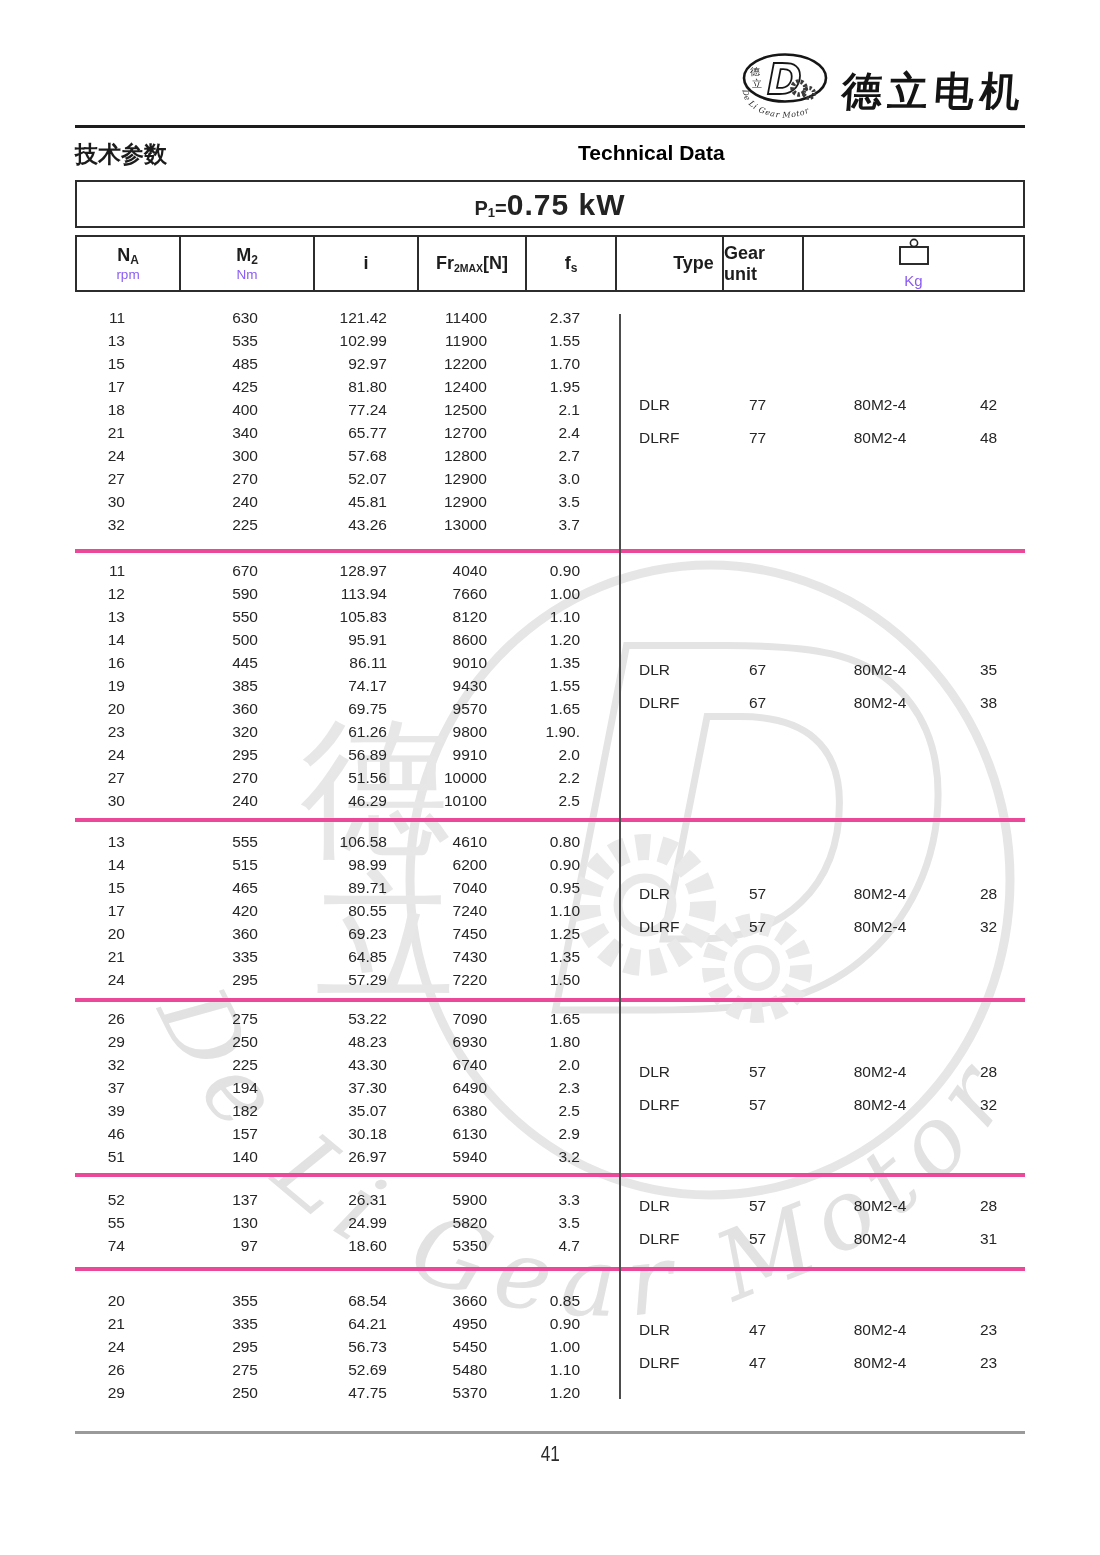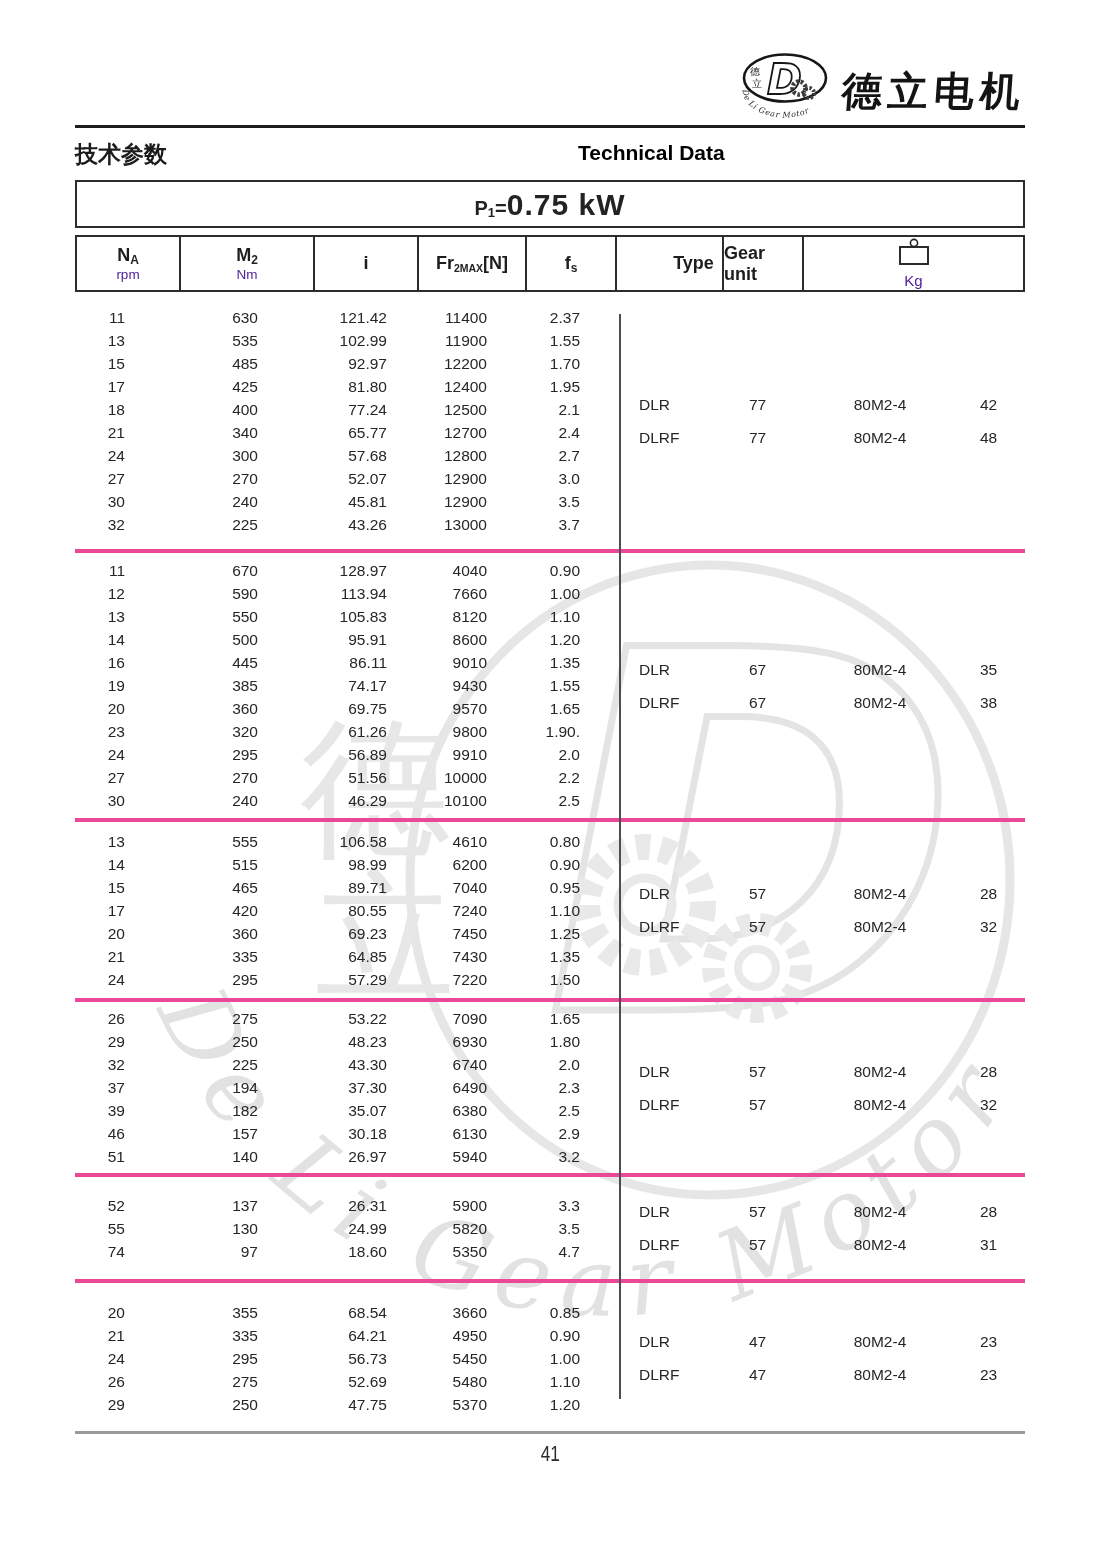--- a/index.html
+++ b/index.html
@@ -41,29 +41,29 @@
   .hcell {
     border-right:2px solid #2c2c2c; display:flex; flex-direction:column;
     justify-content:center; align-items:center; line-height:1.15;
   }
   .hcell:last-child { border-right:none; }
   .hc1{width:104px;} .hc2{width:134px;} .hc3{width:104px;} .hc4{width:108px;}
   .hc5{width:90px;} .hc6{width:107px;padding-left:48px;} .hc7{width:80px;} .hc8{width:144px;} .hc9{flex:1;}
   .hmain { font-size:18px; font-weight:bold; color:#1d1d1d; }
   .hsubscript { font-size:12px; font-weight:bold; position:relative; top:3px; }
   .hsubscript.small { font-size:10.5px; }
-  .hunit { font-size:13.5px; color:#4c1d95; margin-top:1px; }
+  .hunit { font-size:13.5px; color:#8b5cf6; margin-top:1px; }
   .kg-cell .hunit { margin-top:2px; font-size:15px; }
   .weight-icon { display:block; }
   
   .tbody { position:absolute; left:75px; right:75px; top:292px; height:1141px; display:flex; flex-direction:column; }
   .vline { position:absolute; left:544px; top:22px; height:1085px; width:2px; background:#4d4d4d; z-index:2; }
   .group { position:relative; display:flex; flex-direction:column; justify-content:center; }
   .group-sep { border-bottom:4px solid #ec4899; }
-  .g1{height:261px;} .g2{height:269px;} .g3{height:180px;} .g4{height:175px;} .g5{height:106px;} .g6{height:150px;}
+  .g1{height:261px;} .g2{height:269px;} .g3{height:180px;} .g4{height:175px;} .g5{height:94px;} .g6{height:150px;}
   .drow { display:flex; height:23px; line-height:23px; font-size:15.5px; color:#262626; }
   .c { display:block; text-align:right; }
   .c1{width:104px; padding-right:54px;}
   .c2{width:134px; padding-right:55px;}
   .c3{width:104px; padding-right:30px;}
   .c4{width:108px; padding-right:38px;}
   .c5{width:90px;  padding-right:35px;}
   .types { position:absolute; left:544px; top:50%; transform:translateY(-50%); width:406px; }
   .trow { display:flex; height:33px; line-height:33px; font-size:15.5px; color:#262626; }
   .t { display:block; }

